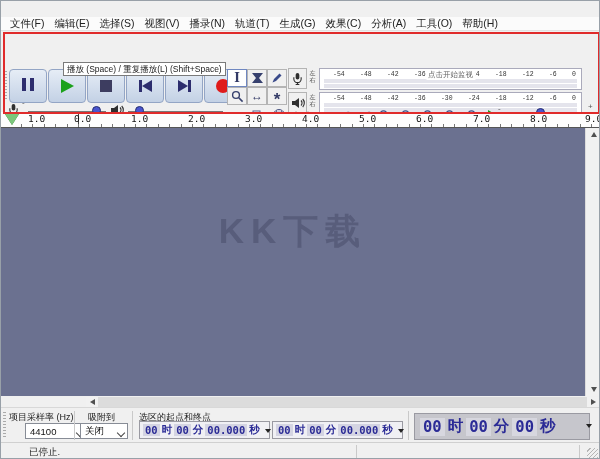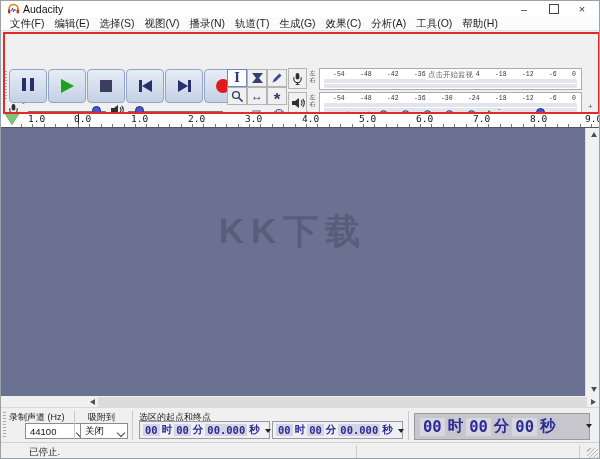--- a/index.html
+++ b/index.html
@@ -88,38 +88,20 @@
   .statustext{position:absolute;left:28px;top:3px;font-size:9.5px;color:#222;}
   .grip{position:absolute;right:1px;bottom:1px;width:11px;height:11px;
         background:repeating-linear-gradient(135deg,transparent 0 2px,#b5b5b5 2px 3px);}
   svg{display:block;}
 </style>
 </head>
 <body>
 
 <div class="app">
 
-  <div class="titlebar">
-    <svg style="position:absolute;left:6px;top:2px" width="13" height="12" viewBox="0 0 13 12">
-      <path d="M2 9 V6 a4.5 4.5 0 0 1 9 0 V9" fill="none" stroke="#e07820" stroke-width="1.6"></path>
-      <rect x="1" y="6.5" width="2.4" height="4" rx="1" fill="#c03020"></rect>
-      <rect x="9.6" y="6.5" width="2.4" height="4" rx="1" fill="#c03020"></rect>
-      <path d="M4.5 8 l1 -3 l1 4 l1 -3 l1 2" fill="none" stroke="#3050a0" stroke-width="0.9"></path>
-    </svg>
-    <span class="apptitle">Audacity</span>
-    <div class="winbtn" style="right:60px">
-        <span>–</span>
-      </div>
-    <div class="winbtn" style="right:30px">
-        <span class="maxbox"></span>
-      </div>
-    <div class="winbtn" style="right:2px">
-        <span>×</span>
-      </div>
-  </div>
 
   <div class="menubar">
       <span class="">文件(F)</span>
       <span class="">编辑(E)</span>
       <span class="">选择(S)</span>
       <span class="">视图(V)</span>
       <span class="">播录(N)</span>
       <span class="">轨道(T)</span>
       <span class="">生成(G)</span>
       <span class="">效果(C)</span>
@@ -363,20 +345,21 @@
         <path d="M10 3.5 a3.5 3.5 0 0 1 0 5 M11.7 2 a5.8 5.8 0 0 1 0 8" stroke="#2f2f2f" fill="none" stroke-width="1.1"></path>
       </svg>
     <div class="combo" style="left:439px;width:140px">
         <span>扬声器 (Realtek High Definition</span>
         <span class="chev"></span>
       </div>
   </div>
 
   <div class="redbox"></div>
 
+  <div class="tooltip">播放 (Space) / 重复播放(L) (Shift+Space)</div>
 
   <div class="ruler">
     <span class="pin"></span>
     <span class="cursor0"></span>
     <span class="rticks"></span>
     <span><span class="lbl" style="left: 27px;">1.0</span><span class="lbl" style="left: 73px;">0.0</span><span class="lbl" style="left: 130px;">1.0</span><span class="lbl" style="left: 187px;">2.0</span><span class="lbl" style="left: 244px;">3.0</span><span class="lbl" style="left: 301px;">4.0</span><span class="lbl" style="left: 358px;">5.0</span><span class="lbl" style="left: 415px;">6.0</span><span class="lbl" style="left: 472px;">7.0</span><span class="lbl" style="left: 529px;">8.0</span><span class="lbl" style="left: 584px;">9.0</span></span>
   </div>
 
   <div class="track">
     <div class="watermark">KK下载</div>
@@ -396,21 +379,21 @@
         <span class="tri-lf"></span>
       </div>
     <div class="hthumb"></div>
     <div class="harrow" style="right:0">
         <span class="tri-rt"></span>
       </div>
   </div>
 
   <div class="selbar">
     <div class="vgrip" style="left:2px;top:4px;height:26px"></div>
-    <span class="slabel" style="left:8px">录制声道 (Hz)</span>
+    <span class="slabel" style="left:8px">项目采样率 (Hz)</span>
     <div class="scombo" style="left:24px;width:62px">
         <span>44100</span>
         <span class="chev" style="top:6px"></span>
       </div>
     <span class="vsep" style="left:73px;top:3px;height:29px"></span>
     <span class="slabel" style="left:87px">吸附到</span>
     <div class="scombo" style="left:79px;width:48px">
         <span>关闭</span>
         <span class="chev" style="top:6px"></span>
       </div>

